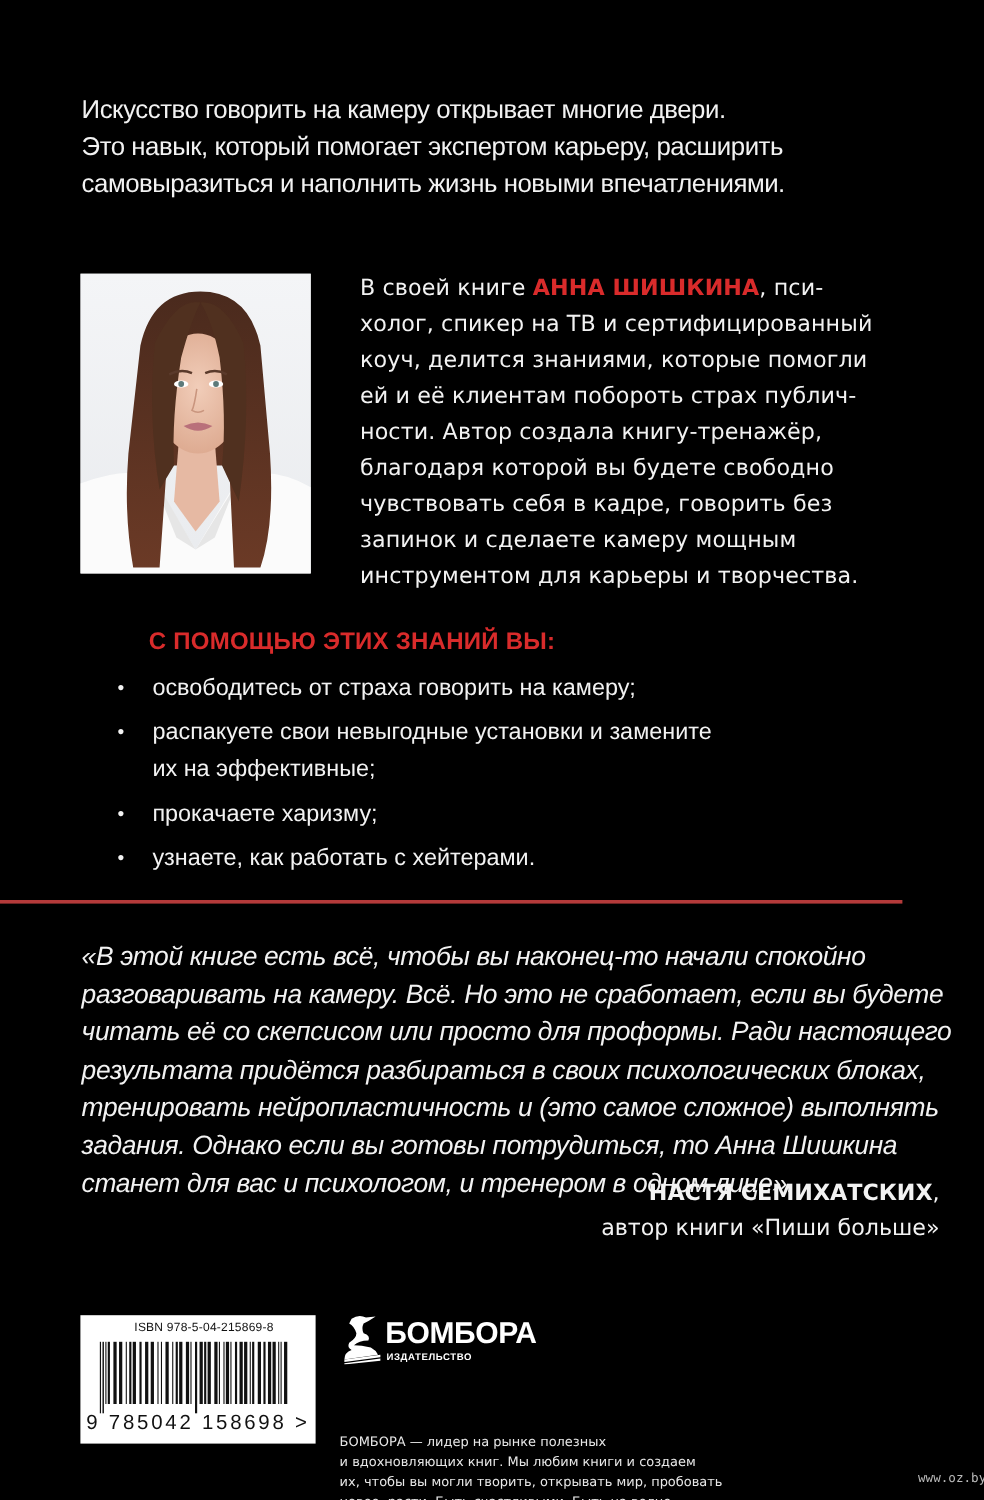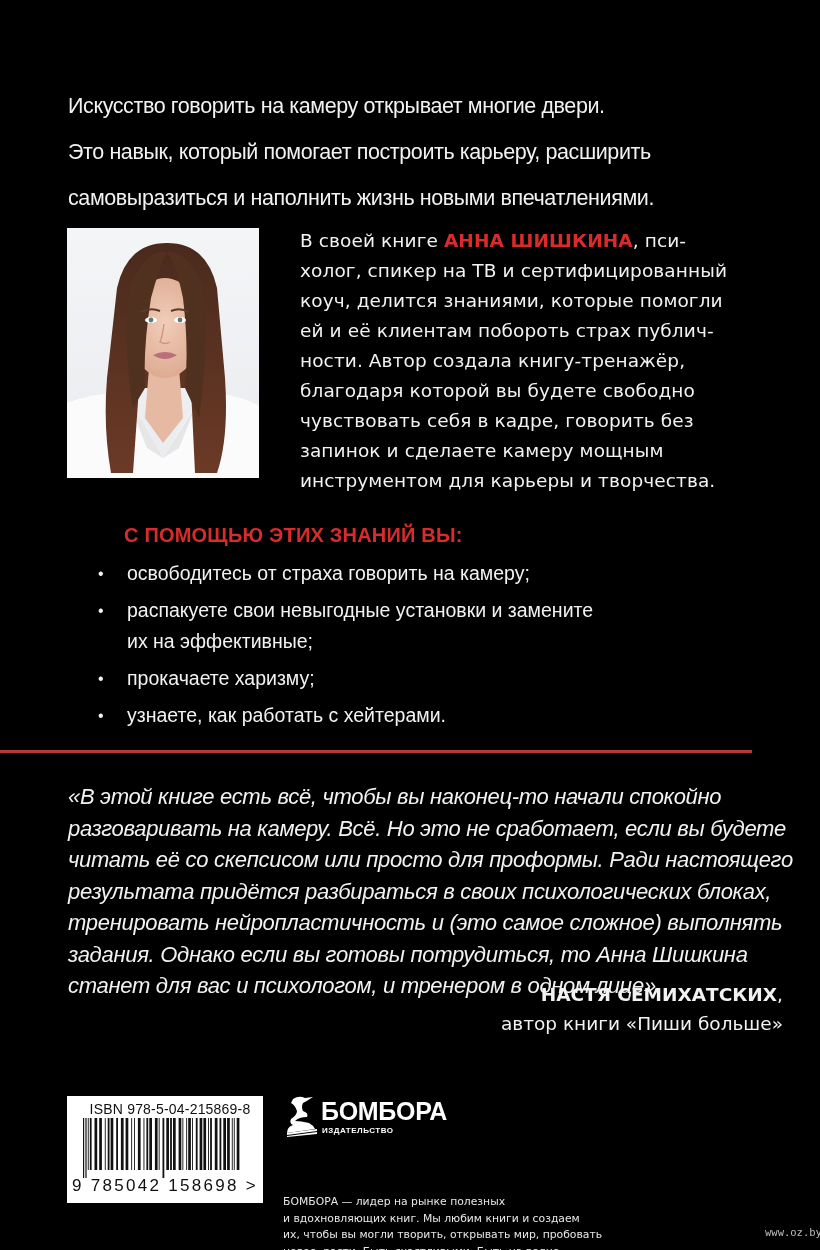--- a/index.html
+++ b/index.html
@@ -6,21 +6,21 @@
   body {
     width: 820px; height: 1250px; background: #000; position: relative; overflow: hidden;
     color: #f2f2f2; font-family: "Liberation Sans", sans-serif;
   }
   .abs { position: absolute; }
   .intro {
     left: 68px; top: 76px; width: 700px;
     font-size: 21.5px; line-height: 31px; letter-spacing: -0.4px;
     font-family: "Liberation Sans", sans-serif; font-stretch: condensed;
   }
-  .intro .ln { display: block; white-space: nowrap; margin-top: 15px; }
+  .intro .ln { display: block; white-space: nowrap; }
   .photo {
     left: 67px; top: 228px; width: 192px; height: 250px; overflow: hidden;
     background: #f3f4f6;
   }
   .bio {
     left: 300px; top: 226px; width: 470px;
     font-size: 20.5px; line-height: 30px; letter-spacing: 0.1px;
     font-family: "DejaVu Sans", sans-serif; font-size: 18.5px;
   }
   .bio .ln { display: block; white-space: nowrap; }
@@ -49,21 +49,21 @@
   .attrib {
     right: 37px; top: 980px; text-align: right; font-size: 20px; line-height: 29px;
     font-family: "DejaVu Sans", sans-serif; font-size: 18.5px;
   }
   .attrib .name { font-weight: bold; margin-top: 14px; }
   .barcode-box {
     left: 67px; top: 1096px; width: 196px; height: 107px; background: #fff; color: #111;
   }
   .isbn-text {
     position: absolute; left: 10px; right: 0; top: 5px; text-align: center;
-    font-size: 14px; letter-spacing: 0.2px;
+    font-size: 10px; letter-spacing: 0.2px;
   }
   .bars { position: absolute; left: 16px; top: 22px; width: 164px; height: 60px; }
   .barcode-digits {
     position: absolute; left: 2px; right: 2px; top: 80px; font-size: 17px; letter-spacing: 2.3px;
     white-space: nowrap;
     text-align: center;
   }
   .logo {
     left: 283px; top: 1095px; width: 140px; height: 45px;
   }
@@ -83,21 +83,21 @@
   .publisher .ln { display: block; white-space: nowrap; }
   .watermark {
     left: 765px; top: 1226px; font-family: "DejaVu Sans Mono", monospace; font-size: 10.5px; color: #bbb;
   }
 </style>
 </head>
 <body>
 
 <div class="abs intro">
   <span class="ln">Искусство говорить на камеру открывает многие двери.</span>
-  <span class="ln">Это навык, который помогает построить карьеру, расширить</span>
+  <span class="ln">Это навык, который помогает экспертом карьеру, расширить</span>
   <span class="ln">самовыразиться и наполнить жизнь новыми впечатлениями.</span>
 </div>
 
 <div class="abs photo" role="img" aria-label="Анна Шишкина, портрет">
   <svg width="192" height="250" viewBox="0 0 192 250">
     <defs>
       <linearGradient id="bg" x1="0" y1="0" x2="0" y2="1">
         <stop offset="0" stop-color="#f4f5f7"></stop>
         <stop offset="1" stop-color="#e9ebee"></stop>
       </linearGradient>

